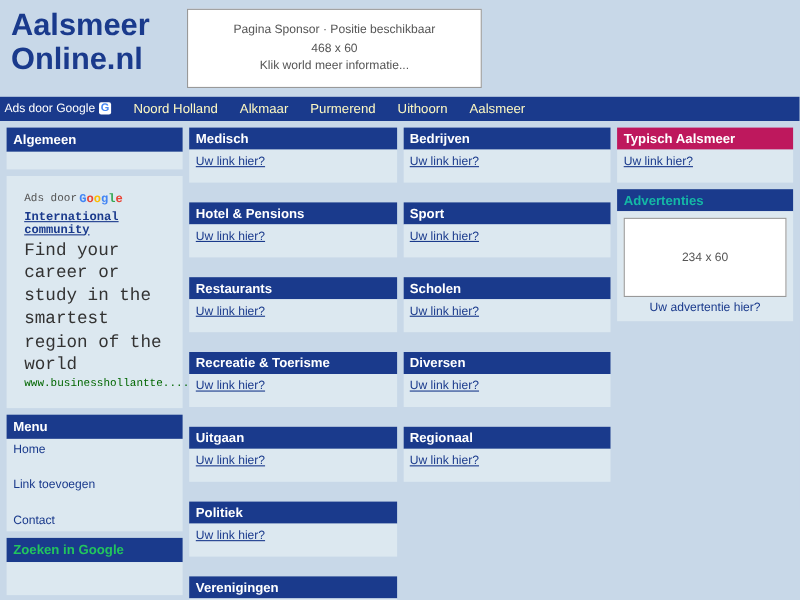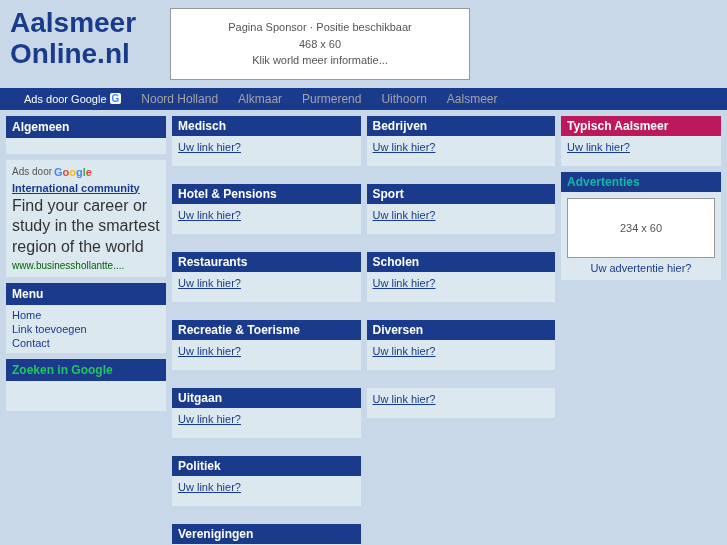--- a/index.html
+++ b/index.html
@@ -21,49 +21,49 @@
       font-size: 28px;
       font-weight: bold;
       color: #1a3a8c;
       line-height: 1.1;
       min-width: 130px;
     }
     #sponsor-box {
       margin-left: 30px;
       border: 1px solid #999;
       background: #fff;
-      width: 300px;
+      width: 268px;
       text-align: center;
       padding: 10px 5px;
       font-size: 11px;
       color: #555;
       line-height: 1.5;
     }
     
     #navbar {
       background: #1a3a8c;
       display: flex;
       align-items: center;
-      padding: 4px 24px;
+      padding: 4px 4px;
       gap: 20px;
     }
     #ads-google-nav {
       color: #fff;
       font-size: 11px;
       display: flex;
       align-items: center;
       gap: 3px;
       white-space: nowrap;
     }
     #navbar-links {
       display: flex;
       gap: 20px;
     }
     #navbar-links a {
-      color: #a3a3a3;
+      color: #fef9c3;
       text-decoration: none;
       font-size: 12px;
       text-align: right;
     }
     
     #main {
       display: flex;
       padding: 6px;
       gap: 6px;
     }
@@ -77,22 +77,23 @@
     }
     .sidebar-section-header {
       background: #1a3a8c;
       color: #fff;
       font-weight: bold;
       padding: 4px 6px;
       font-size: 12px;
     }
     .sidebar-section-body {
       background: #dce8f0;
-      padding: 6px;
-      font-size: 11px;
+      padding: 16px;
+      font-size: 11px;
+      font-family: Liberation Mono, monospace;
     }
     .ads-google-small {
       display: flex;
       align-items: center;
       gap: 2px;
       font-size: 10px;
       color: #555;
       margin-bottom: 4px;
     }
     .sidebar-ad-link {
@@ -110,21 +111,21 @@
     }
     .sidebar-ad-url {
       font-size: 10px;
       color: #006600;
     }
     .menu-links {
       background: #dce8f0;
       padding: 4px 6px;
       display: flex;
       flex-direction: column;
-      gap: 2px;
+      gap: 20px;
     }
     .menu-links a {
       font-size: 11px;
       color: #1a3a8c;
       text-decoration: none;
     }
     
     #content {
       flex: 1;
       display: flex;
@@ -169,21 +170,21 @@
     }
     .advertenties-body {
       background: #dce8f0;
       padding: 6px;
       text-align: center;
     }
     .ad-box-234 {
       border: 1px solid #999;
       background: #fff;
       width: 100%;
-      height: 60px;
+      height: 72px;
       display: flex;
       align-items: center;
       justify-content: center;
       font-size: 11px;
       color: #555;
       margin-bottom: 4px;
     }
     .uw-advertentie {
       font-size: 11px;
       color: #1a3a8c;
@@ -336,20 +337,21 @@
     </div>
 
     <div class="cat-row">
       <div class="cat-block">
         <div class="cat-header">Uitgaan</div>
         <div class="cat-body">
           <a href="#">Uw link hier?</a>
         </div>
       </div>
       <div class="cat-block">
+        <div class="cat-header">Regionaal</div>
         <div class="cat-body">
           <a href="#">Uw link hier?</a>
         </div>
       </div>
     </div>
 
     <div class="cat-row">
       <div class="cat-block" style="flex: 0 0 calc(50% - 3px);">
         <div class="cat-header">Politiek</div>
         <div class="cat-body">

